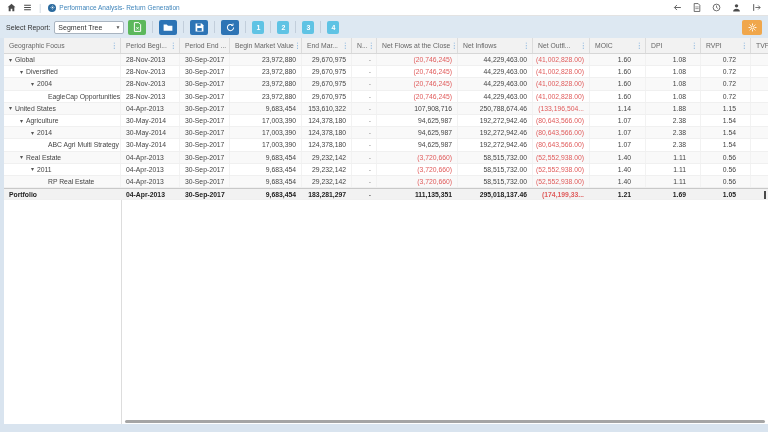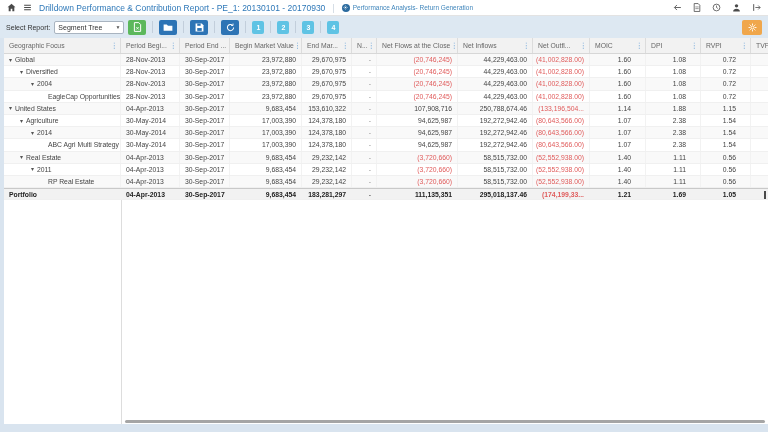--- a/index.html
+++ b/index.html
@@ -56,21 +56,20 @@
   <span class="tb-icon">
     <svg width="9" height="9" viewBox="0 0 16 16">
         <path d="M8 1.5 15 7.5 H13 V14.5 H9.5 V10 H6.5 V14.5 H3 V7.5 H1 Z" fill="currentColor"></path>
       </svg>
   </span>
   <span class="tb-icon">
     <svg width="9" height="9" viewBox="0 0 16 16">
         <path d="M2 4h12M2 8h12M2 12h12" stroke="currentColor" stroke-width="1.8"></path>
       </svg>
   </span>
-  <span class="title">Drilldown Performance &amp; Contribution Report - PE_1: 20130101 - 20170930</span>
   <span class="ctx-sep">|</span>
   <span class="context">
     <span class="ctx-gear">
       <svg width="5" height="5" viewBox="0 0 16 16">
           <path d="M8 1v3M8 12v3M1 8h3M12 8h3M3 3l2 2M11 11l2 2M13 3l-2 2M5 11l-2 2" stroke="#fff" stroke-width="1.6"></path>
           <circle cx="8" cy="8" r="2.4" fill="#fff"></circle>
         </svg>
     </span>
     <span>Performance Analysis- Return Generation</span>
   </span>

